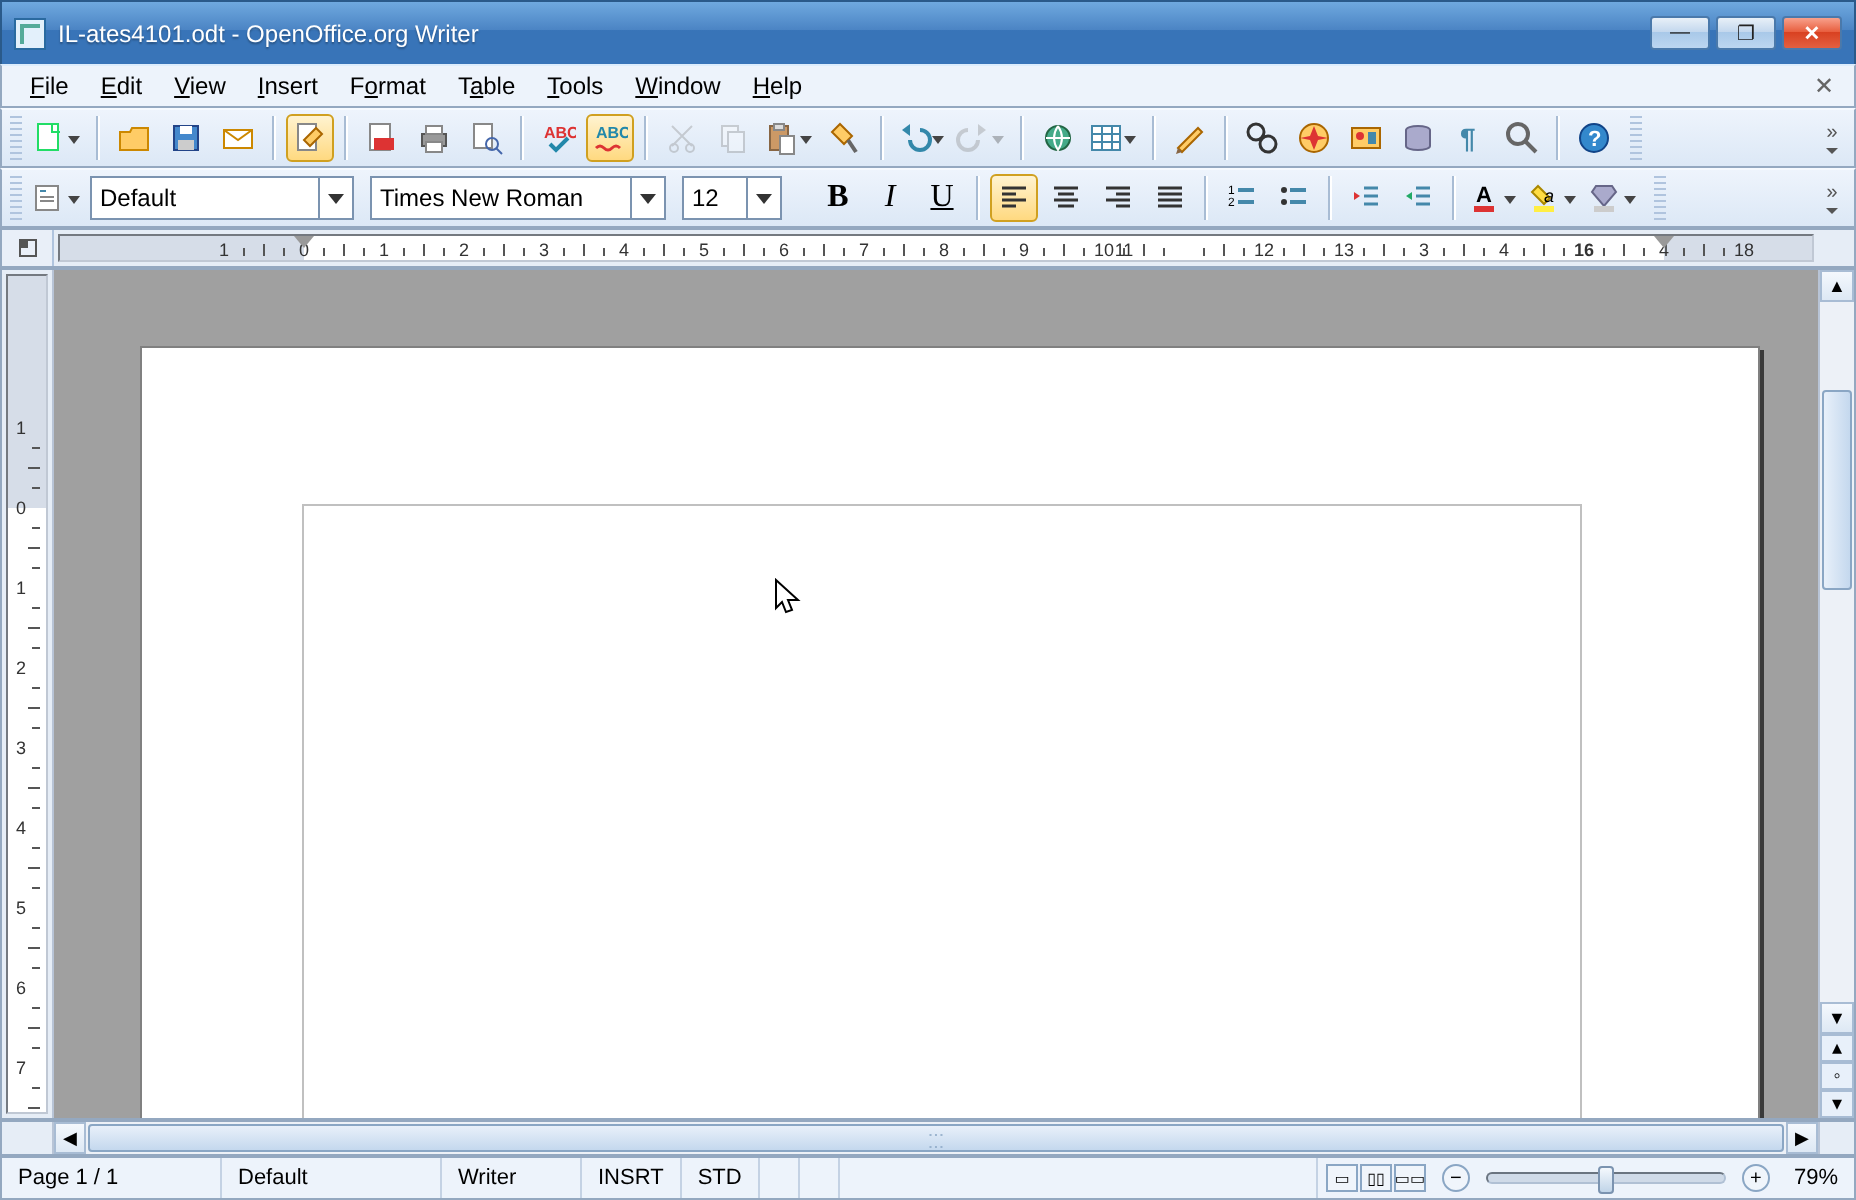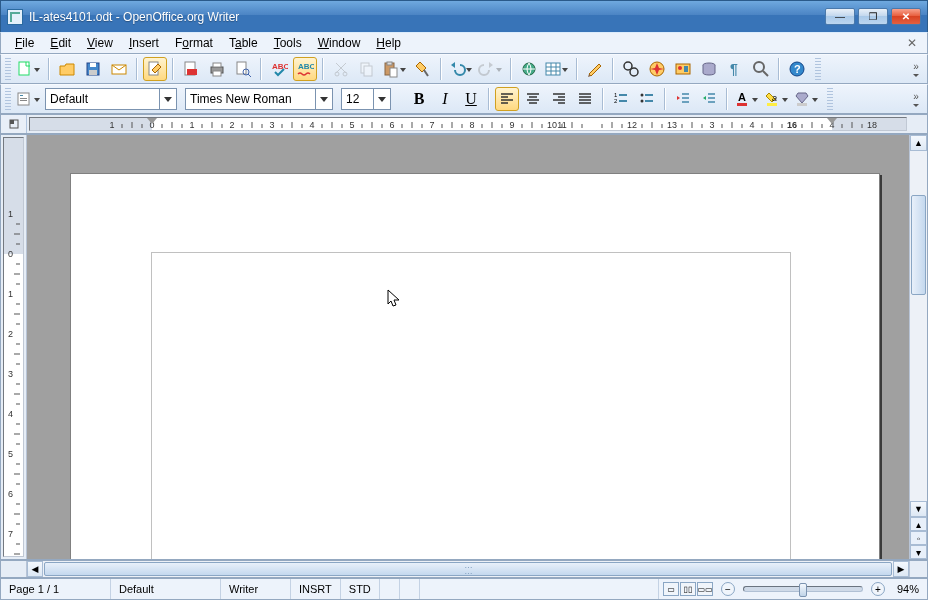--- a/index.html
+++ b/index.html
@@ -725,14 +725,14 @@
     <div class="viewbtn">▯▯</div>
     <div class="viewbtn">▭▭</div>
   </div>
   <div class="stat-cell" style="border:none; padding:0 4px;">
     <div class="zoom-btn">−</div>
     <div class="zoom-slider">
       <div class="zoom-knob" id="zoom-knob" style="left: 50%;"></div>
     </div>
     <div class="zoom-btn">+</div>
   </div>
-  <div class="stat-cell" style="border:none;">94%</div>
+  <div class="stat-cell" style="border:none;">79%</div>
 </div>
 
 </body></html>

